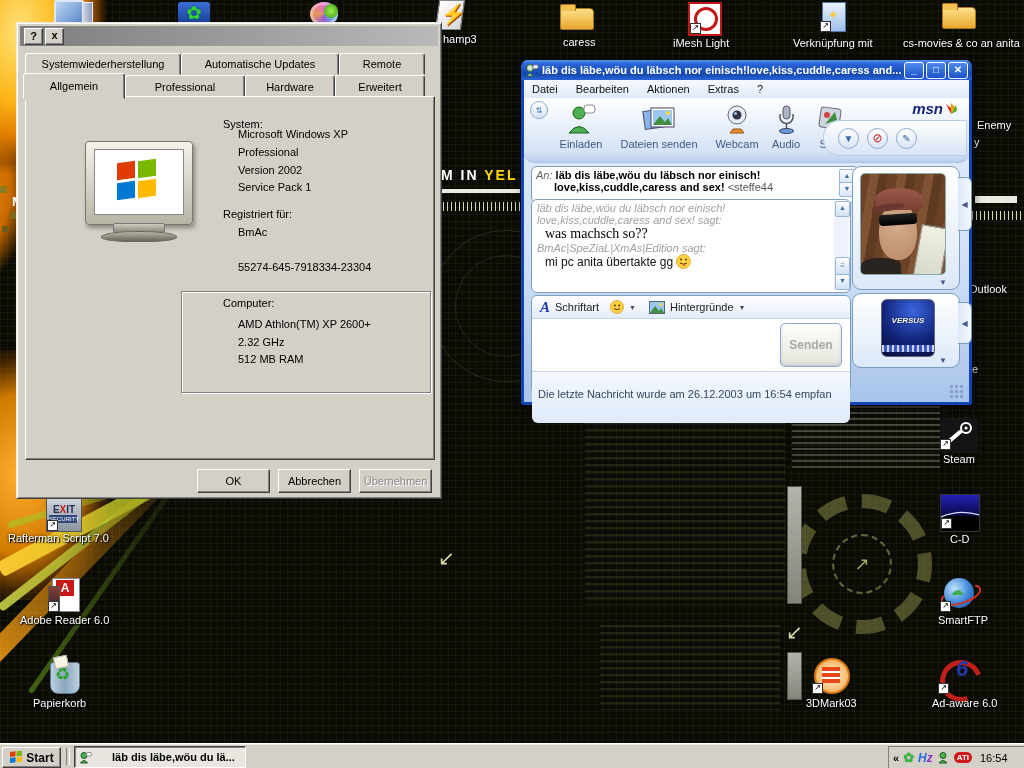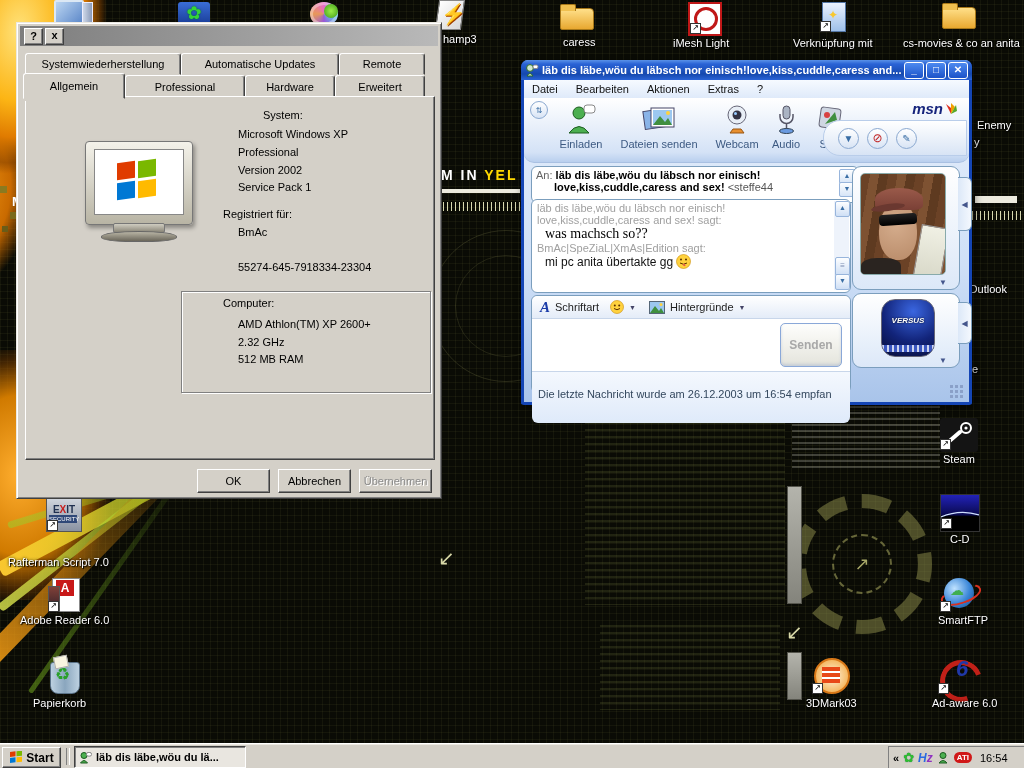--- a/index.html
+++ b/index.html
@@ -47,21 +47,21 @@
   #msnwin{z-index:6;border:3px solid #1445b5;border-top:none;border-radius:7px 7px 3px 3px;
     background:linear-gradient(180deg,#e9f1fc 0%,#cfe0f7 60%,#a9c4ea 100%);
     box-shadow:2px 3px 8px rgba(0,0,0,.55);}
   #msn-titlebar{position:absolute;left:-3px;top:0;right:-3px;height:20px;border-radius:7px 7px 0 0;
     background:linear-gradient(180deg,#5a92e8 0%,#2a63d6 20%,#1548ae 70%,#2a63d6 100%);
     display:flex;align-items:center;padding:0 4px;color:#fff;font-size:11px;font-weight:bold;}
   .xp-btn{width:18px;height:15px;margin-left:2px;border-radius:3px;border:1px solid #fff;
     background:linear-gradient(180deg,#4d8af0,#1c53c8);color:#fff;font-size:10px;line-height:13px;
     text-align:center;font-weight:bold;}
   .roundbox{position:absolute;background:#fff;border:1px solid #7b9ebd;border-radius:6px;}
-  .msn-gray{color:#a0a0a0;}
+  .msn-gray{color:#a0a0a0;font-style:italic;}
   .spin{width:14px;height:13px;border:1px solid #98b5dc;border-radius:2px;
     background:linear-gradient(180deg,#fdfeff,#d7e5f7);color:#3a6ea5;font-size:7px;
     line-height:11px;text-align:center;}
   .sb-btn{position:absolute;left:1px;width:13px;height:14px;border:1px solid #98b5dc;border-radius:2px;
     background:linear-gradient(180deg,#fdfeff,#cfdff5);color:#3a6ea5;font-size:7px;line-height:12px;text-align:center;}
   .toollabel{font-size:11px;color:#3d5a82;}
   .circlebtn{width:19px;height:19px;border-radius:50%;border:1px solid #8aa8d0;
     background:linear-gradient(180deg,#ffffff,#d8e4f5);display:flex;align-items:center;justify-content:center;
     font-size:10px;color:#3a6ea5;}
   .sidetab{position:absolute;width:13px;border:1px solid #7b9ebd;border-left:none;border-radius:0 6px 6px 0;
@@ -163,21 +163,21 @@
 <div class="dlabel" style="left:563px;top:36px;">caress</div>
 <div class="dlabel" style="left:673px;top:37px;">iMesh Light</div>
 <div class="dlabel" style="left:793px;top:37px;">Verknüpfung mit</div>
 <div class="dlabel" style="left:903px;top:37px;">cs-movies &amp; co an anita</div>
 
 <div class="dicon" style="left:46px;top:498px;width:34px;height:32px;background:linear-gradient(180deg,#cfd4dc,#8a92a2);border:1px solid #555;">
   <span style="font-size:10px;font-weight:bold;color:#203050;line-height:14px;">E<span style="color:#c82020;">X</span>IT</span>
   <div class="abs" style="left:2px;top:16px;width:28px;height:8px;background:#304878;color:#fff;font-size:6px;line-height:8px;">SECURITY</div>
   <div class="shortcut-arrow">↗</div>
 </div>
-<div class="dlabel" style="left:8px;top:532px;margin-top:24px;">Rafterman Script 7.0</div>
+<div class="dlabel" style="left:8px;top:532px;">Rafterman Script 7.0</div>
 
 <div class="dicon" style="left:48px;top:578px;width:34px;height:34px;">
   <div class="abs" style="left:4px;top:0;width:26px;height:32px;background:#fff;border:1px solid #888;"></div>
   <div class="abs" style="left:8px;top:2px;width:18px;height:16px;background:#c81818;color:#fff;font-weight:bold;font-size:12px;line-height:16px;text-align:center;">A</div>
   <div class="abs" style="left:0;top:8px;width:10px;height:24px;background:linear-gradient(180deg,#804038,#302028);border:1px solid #555;"></div>
   <div class="shortcut-arrow">↗</div>
 </div>
 <div class="dlabel" style="left:20px;top:614px;">Adobe Reader 6.0</div>
 
 <div class="dicon" style="left:46px;top:656px;width:36px;height:38px;">
@@ -274,21 +274,21 @@
     <div class="abs" style="left:8px;top:7px;width:88px;height:64px;background:#fff;border:1px solid #888;">
       <div class="abs" style="left:22px;top:12px;width:18px;height:17px;background:#e03c00;transform:skewY(-8deg);"></div>
       <div class="abs" style="left:43px;top:10px;width:18px;height:17px;background:#7ab800;transform:skewY(-8deg);"></div>
       <div class="abs" style="left:22px;top:32px;width:18px;height:17px;background:#0078d4;transform:skewY(-8deg);"></div>
       <div class="abs" style="left:43px;top:30px;width:18px;height:17px;background:#ffba00;transform:skewY(-8deg);"></div>
     </div>
   </div>
   <div class="abs" style="left:96px;top:200px;width:50px;height:8px;background:linear-gradient(180deg,#cfccc0,#8a8678);border:1px solid #777;border-radius:2px;"></div>
   <div class="abs" style="left:84px;top:208px;width:74px;height:9px;background:linear-gradient(180deg,#b8b4a4,#6a665a);border:1px solid #666;border-radius:50% 50% 40% 40%;"></div>
 
-  <div class="abs txt11" style="left:206px;top:86px;margin-left:40px;">System:</div>
+  <div class="abs txt11" style="left:206px;top:95px;">System:</div>
   <div class="abs txt11" style="left:221px;top:105px;">Microsoft Windows XP</div>
   <div class="abs txt11" style="left:221px;top:123px;">Professional</div>
   <div class="abs txt11" style="left:221px;top:141px;">Version 2002</div>
   <div class="abs txt11" style="left:221px;top:158px;">Service Pack 1</div>
   <div class="abs txt11" style="left:206px;top:185px;">Registriert für:</div>
   <div class="abs txt11" style="left:221px;top:203px;">BmAc</div>
   <div class="abs txt11" style="left:221px;top:238px;">55274-645-7918334-23304</div>
 
   <div class="groupbox" style="left:164px;top:268px;width:248px;height:100px;"></div>
   <div class="abs txt11" style="left:206px;top:274px;">Computer:</div>
@@ -471,21 +471,21 @@
       <div class="abs" style="left:14px;top:14px;width:48px;height:22px;border-radius:50% 50% 20% 20%;background:linear-gradient(180deg,#9a5a4a,#7a4036);"></div>
       <div class="abs" style="left:10px;top:30px;width:34px;height:7px;border-radius:50%;background:#6a3830;transform:rotate(-8deg);"></div>
       <div class="abs" style="left:18px;top:40px;width:38px;height:11px;border-radius:4px;background:linear-gradient(180deg,#222,#000);transform:rotate(-4deg);"></div>
       <div class="abs" style="left:56px;top:52px;width:26px;height:52px;background:linear-gradient(180deg,#f0f0e4,#d8d8c8);transform:rotate(10deg);border:1px solid #999;"></div>
       <div class="abs" style="left:0px;top:84px;width:40px;height:20px;background:#2a2420;border-radius:40% 40% 0 0;"></div>
     </div>
     <div class="sidetab" style="right:-13px;top:10px;height:52px;">◀</div>
     <div class="abs" style="right:12px;bottom:2px;font-size:8px;color:#44568c;">▼</div>
   </div>
   <div class="abs" style="left:328px;top:233px;width:106px;height:73px;border:1px solid #7b9ebd;border-radius:9px;background:linear-gradient(180deg,#ffffff,#dce8f8);">
-    <div class="abs" style="left:28px;top:5px;width:52px;height:56px;border-radius:14px;overflow:hidden;border:1px solid #667;
+    <div class="abs" style="left:28px;top:5px;width:52px;height:56px;border-radius:6px;overflow:hidden;border:1px solid #667;
          background:radial-gradient(circle at 60% 20%, #3a66e0, #12247a 55%, #060c36);">
       <div style="margin-top:16px;text-align:center;font-size:8px;font-weight:bold;font-style:italic;color:#fff;text-shadow:0 0 2px #000;">VERSUS</div>
       <div class="abs" style="left:0;bottom:4px;width:52px;height:7px;background:#3a56c0;
            background-image:repeating-linear-gradient(90deg,rgba(255,255,255,.75) 0 2px,transparent 2px 5px);"></div>
     </div>
     <div class="sidetab" style="right:-13px;top:8px;height:40px;">◀</div>
     <div class="abs" style="right:12px;bottom:2px;font-size:8px;color:#44568c;">▼</div>
   </div>
 
   <div class="abs" style="right:4px;bottom:4px;width:16px;height:14px;
@@ -498,21 +498,21 @@
         <rect x="1" y="1" width="5.5" height="5" fill="#e03c00" transform="skewY(-6)"></rect>
         <rect x="7.5" y="1" width="5.5" height="5" fill="#7ab800" transform="skewY(-6)"></rect>
         <rect x="1" y="7" width="5.5" height="5" fill="#0078d4" transform="skewY(-6)"></rect>
         <rect x="7.5" y="7" width="5.5" height="5" fill="#ffba00" transform="skewY(-6)"></rect>
       </svg>
     <span>Start</span>
   </div>
   <div class="abs" style="left:66px;top:4px;width:2px;height:17px;border-left:1px solid #808080;border-right:1px solid #fff;"></div>
   <div class="abs" style="left:74px;top:2px;width:162px;height:20px;background:#e9e6e0;
        border:1px solid;border-color:#404040 #fff #fff #404040;box-shadow:inset 1px 1px 0 #808080;
-       display:flex;align-items:center;gap:4px;padding:0 4px;font-size:11px;font-weight:bold;color:#000;">
+       display:flex;align-items:center;gap:20px;padding:0 4px;font-size:11px;font-weight:bold;color:#000;">
     <svg width="13" height="13">
         <circle cx="5" cy="4.5" r="3" fill="#4caf50" stroke="#1a5c1e"></circle>
         <path d="M1.5 12 q3.5 -5 7 0z" fill="#4caf50" stroke="#1a5c1e"></path>
         <rect x="7.5" y="1.5" width="5" height="3.6" rx="1.6" fill="#fff" stroke="#888"></rect>
       </svg>
     <span style="white-space:nowrap;overflow:hidden;">läb dis läbe,wöu du lä...</span>
   </div>
   <div class="abs" style="left:888px;top:2px;width:134px;height:21px;border:1px solid;border-color:#808080 #fff #fff #808080;
        display:flex;align-items:center;gap:4px;padding:0 4px;">
     <span class="traytxt" style="font-weight:bold;">«</span>

